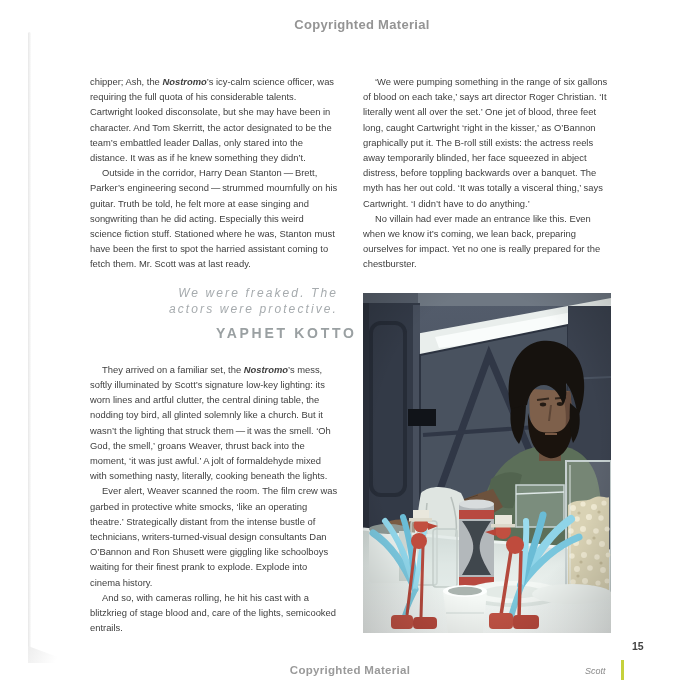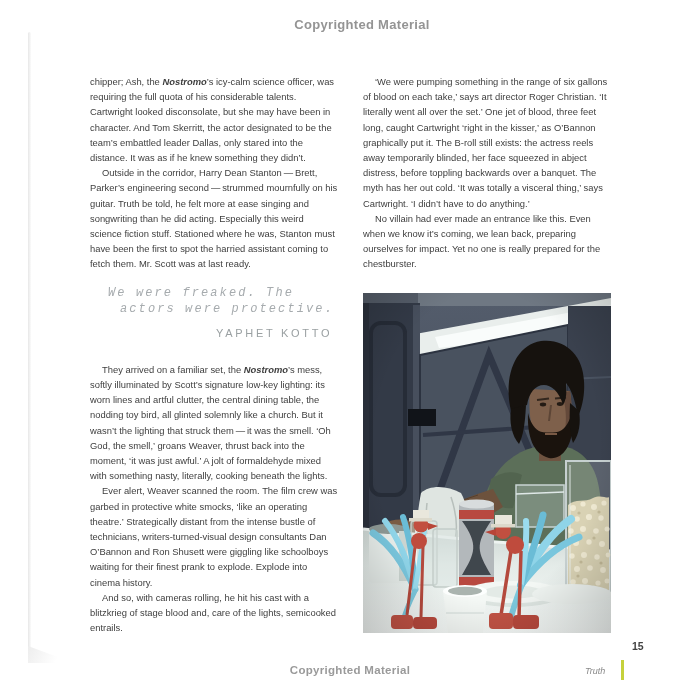--- a/index.html
+++ b/index.html
@@ -58,29 +58,29 @@
   }
   .col-left  { left: 90px;  width: 248px; }
   .col-right { left: 363px; width: 247px; }
   .col p { margin: 0; }
   .col p.indent { text-indent: 12px; }
   .col em { font-style: italic; font-weight: bold; }
 
   
   .pull-quote { margin: 13px 0 21px 18px; }
   .pq-line {
-    font-family: Liberation Mono, monospace;
+    font-family: Liberation Sans, sans-serif;
     font-style: italic;
     font-size: 12px; line-height: 16.5px; letter-spacing: 2.1px;
-    color: #a6abae; white-space: nowrap;
+    color: #a6abae; white-space: nowrap; text-align: right;
   }
   .pq-line-2 { margin-left: 12px; }
   .pq-attr {
     margin: 8px 0 0 108px;
-    font-size: 11px; letter-spacing: 2.7px; font-weight: 400;
+    font-size: 14px; letter-spacing: 2.7px; font-weight: 700;
     color: #9aa0a2; white-space: nowrap;
   }
 
   
   .photo-frame {
     position: absolute; left: 363px; top: 293px;
     width: 248px; height: 340px; overflow: hidden;
   }
   .photo-frame svg { display: block; }
 </style>
@@ -296,15 +296,15 @@
       <rect x="128" y="231" width="24" height="3.5" fill="#dcd9cb"></rect>
       <rect x="126" y="320" width="24" height="16" rx="4" fill="#c25244"></rect>
       <rect x="150" y="322" width="26" height="14" rx="4" fill="#b84a3d"></rect>
     </g>
 
     <rect width="248" height="340" fill="url(#vignette)"></rect>
   </svg>
 </div>
 
 <div class="footer-copyright">Copyrighted Material</div>
-<div class="footer-chapter">Truth</div>
+<div class="footer-chapter">Scott</div>
 <div class="footer-bar" style="background-color: rgb(197, 209, 60);"></div>
 <div class="footer-page">15</div>
 
 </body></html>

